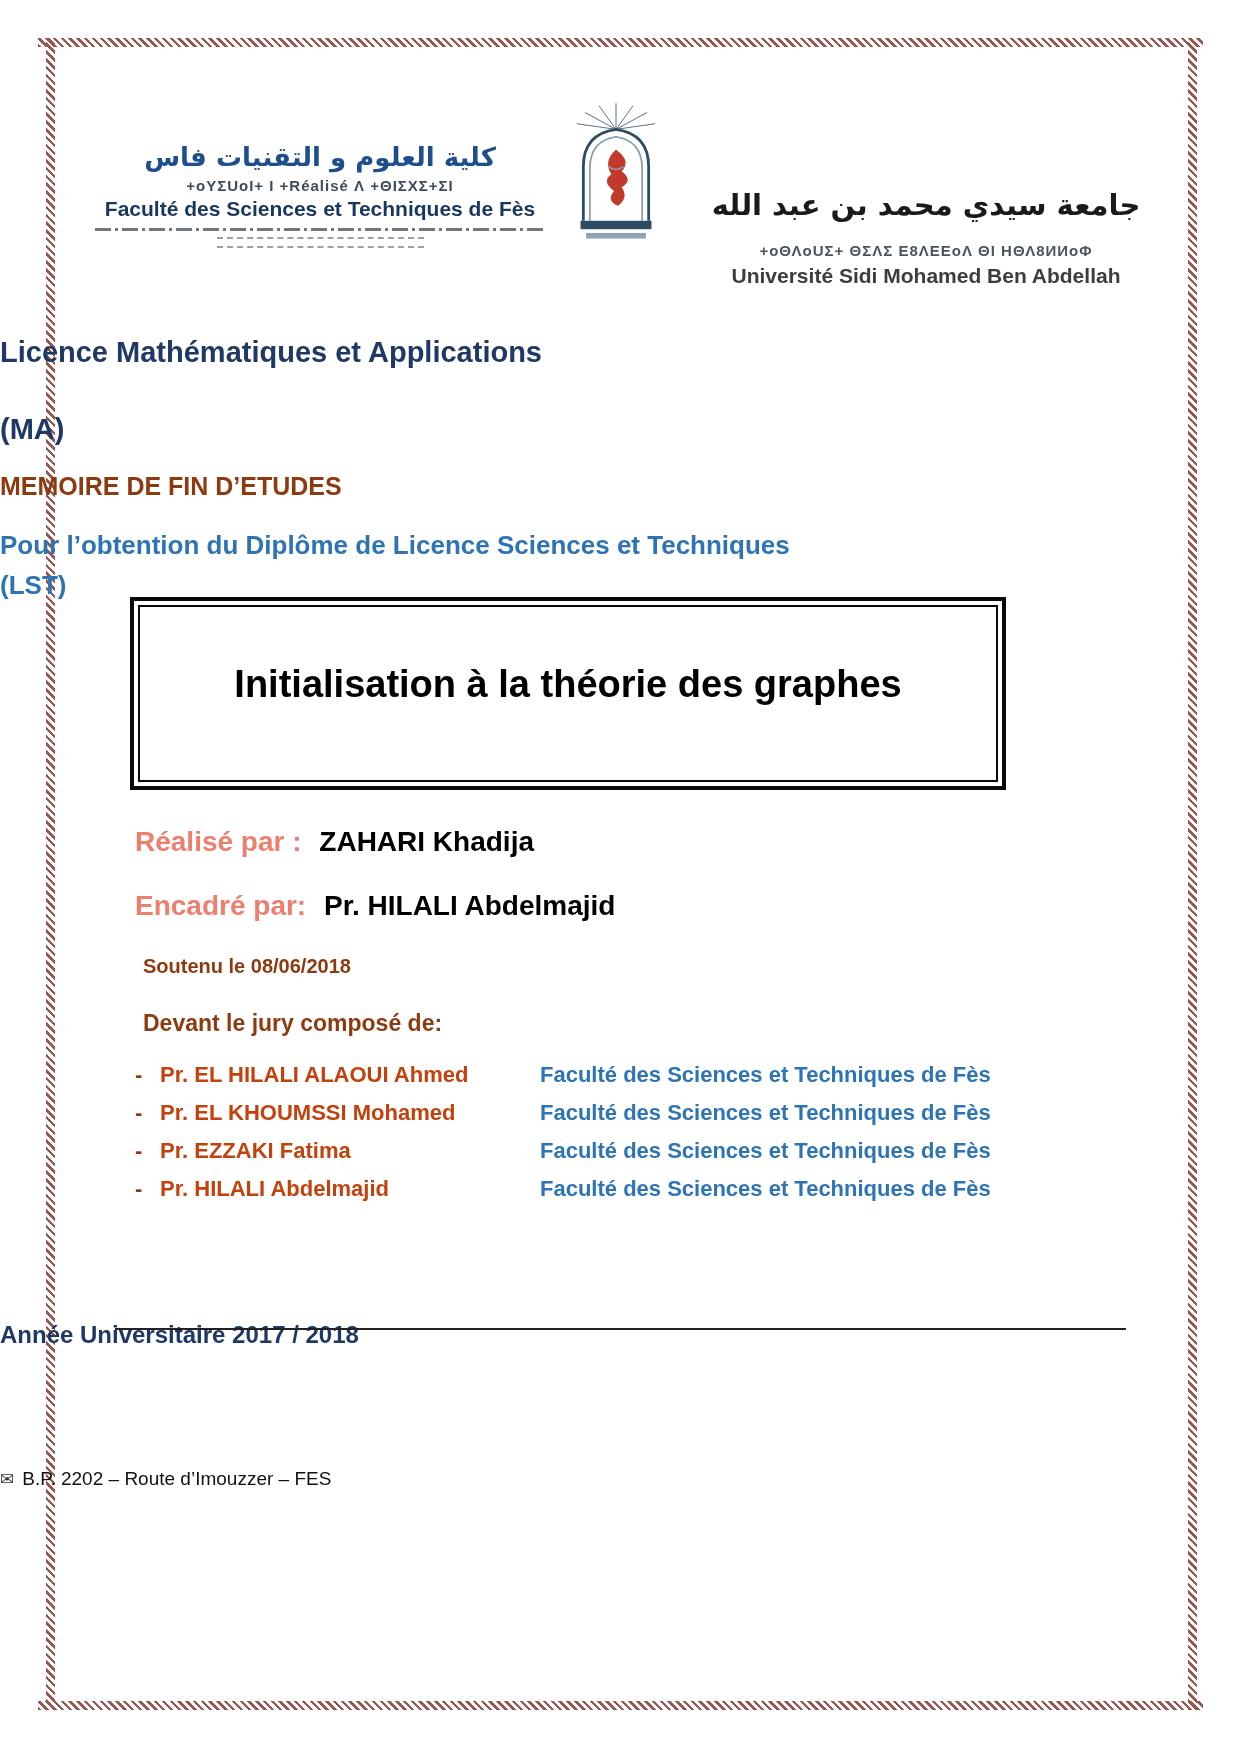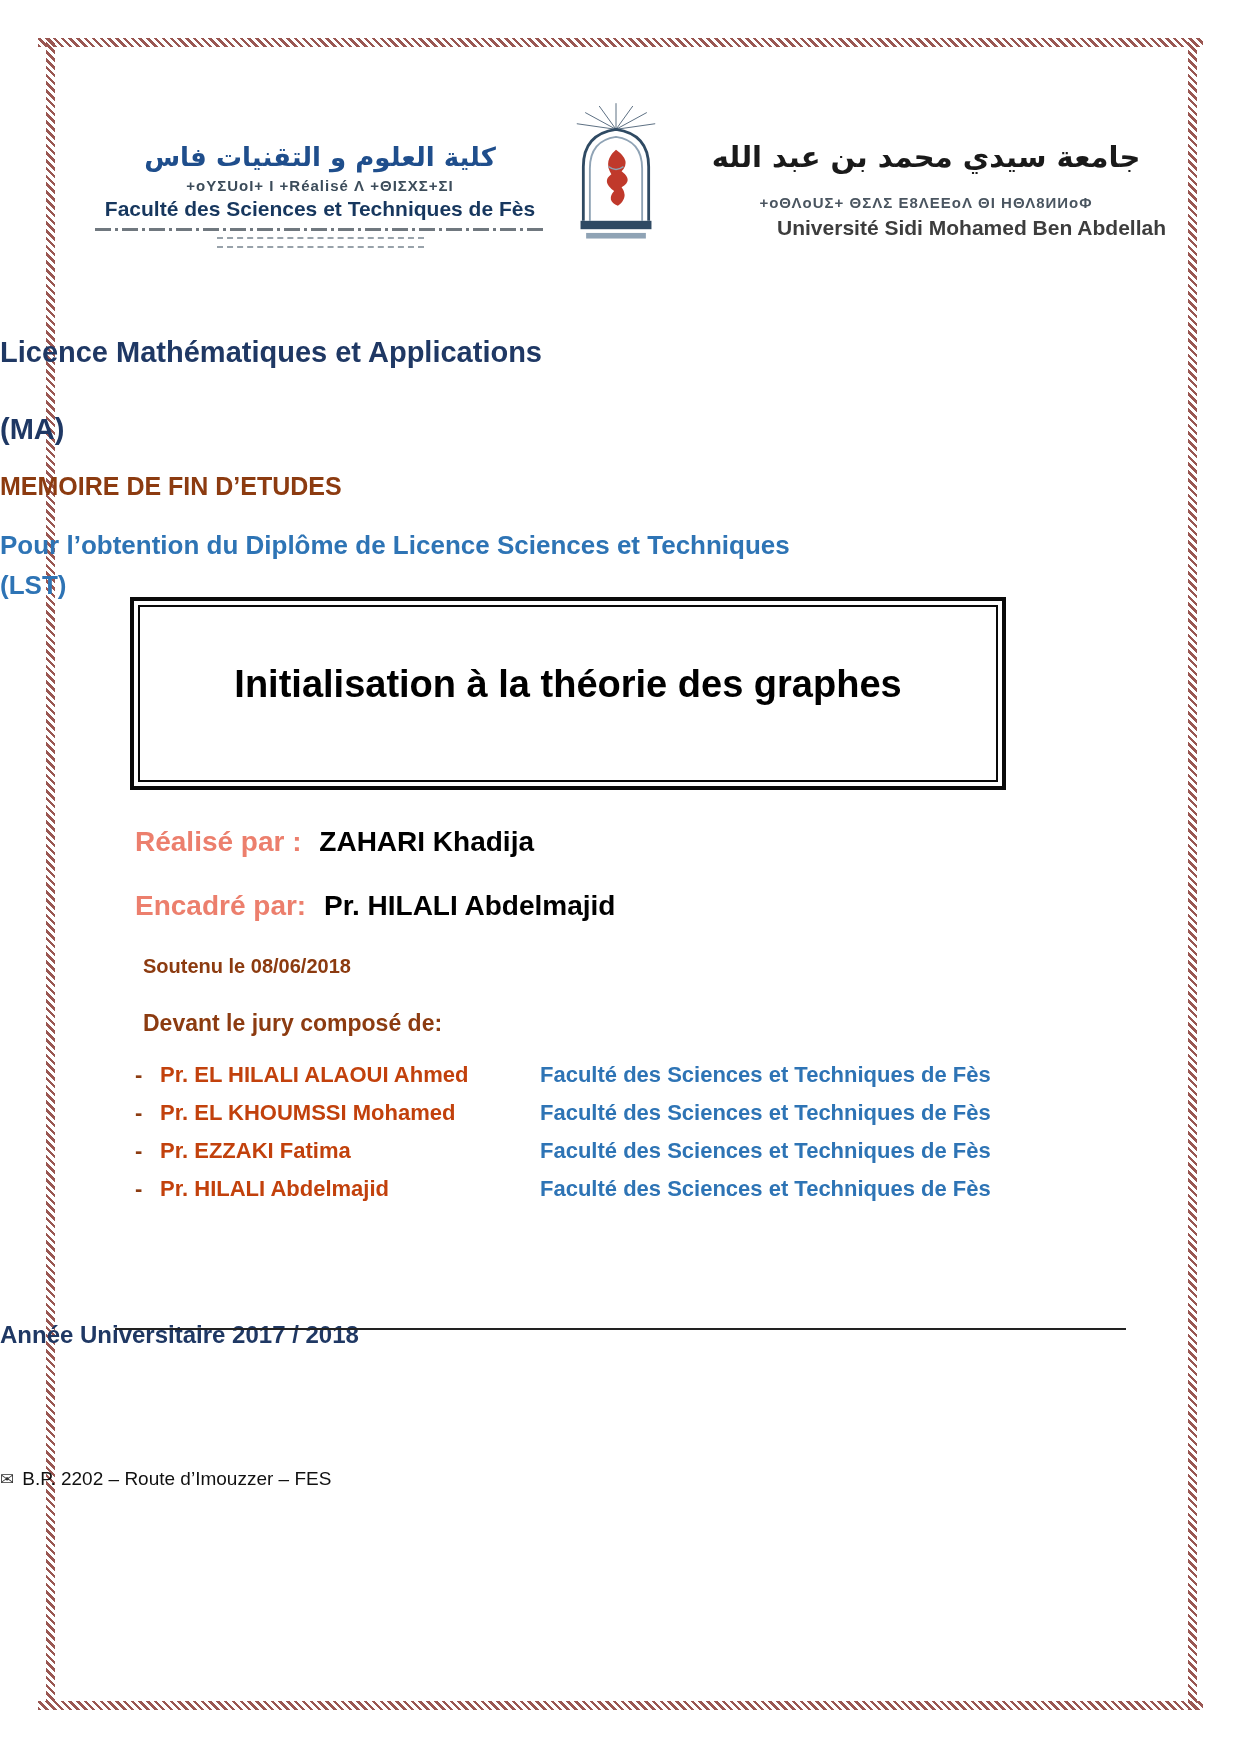--- a/index.html
+++ b/index.html
@@ -14,27 +14,27 @@
   .bstrip.left   { left:46px;  top:38px; bottom:44px; width:9px; }
   .bstrip.right  { right:44px; top:38px; bottom:44px; width:9px; }
 
   
   .masthead { position:absolute; top:100px; left:95px; right:75px; display:flex; justify-content:space-between; align-items:flex-start; }
   .inst { text-align:center; }
   .inst.leftb  { width:450px; margin-top:42px; }
   .inst.rightb { width:480px; margin-top:40px; }
   .arabic { font-family:"DejaVu Sans", sans-serif; direction:rtl; }
   .arabic-left  { font-size:26px; font-weight:bold; color:#1f4e8c; }
-  .arabic-right { font-size:29px; font-weight:bold; color:#1a1a1a; }
+  .arabic-right { font-size:29px; font-weight:bold; color:#1a1a1a;margin-top:48px; }
   .tif { font-weight:bold; letter-spacing:1px; }
   .tif-left  { font-size:15px; color:#3c4c5a; margin-top:5px; }
   .tif-right { font-size:15px; color:#4a5560; margin-top:20px; }
   .iname { font-weight:bold; margin-top:3px; }
   .iname-left  { font-size:21px; color:#17375e; }
-  .iname-right { font-size:21px; color:#3d3d3d; margin-top:5px;text-align:right; }
+  .iname-right { font-size:21px; color:#3d3d3d; margin-top:5px; }
   .dash1 { margin-top:7px; height:3px;
     background:repeating-linear-gradient(90deg,#70787f 0 16px, rgba(0,0,0,0) 16px 20px, #70787f 20px 23px, rgba(0,0,0,0) 23px 27px); }
   .dash2 { margin:6px auto 0; width:46%; height:7px; border-top:2px dashed #98a2aa; border-bottom:2px dashed #98a2aa; }
 
   .logo { width:112px; height:152px; flex:0 0 auto; }
 
   
   .cline { position:absolute; left:0; width:100%; text-align:left; font-weight:bold;margin-top:38px; }
   .program   { top:298px; font-size:29px; color:#1f3864; }
   .abbr-ma   { top:375px; font-size:29px; color:#1f3864; }

